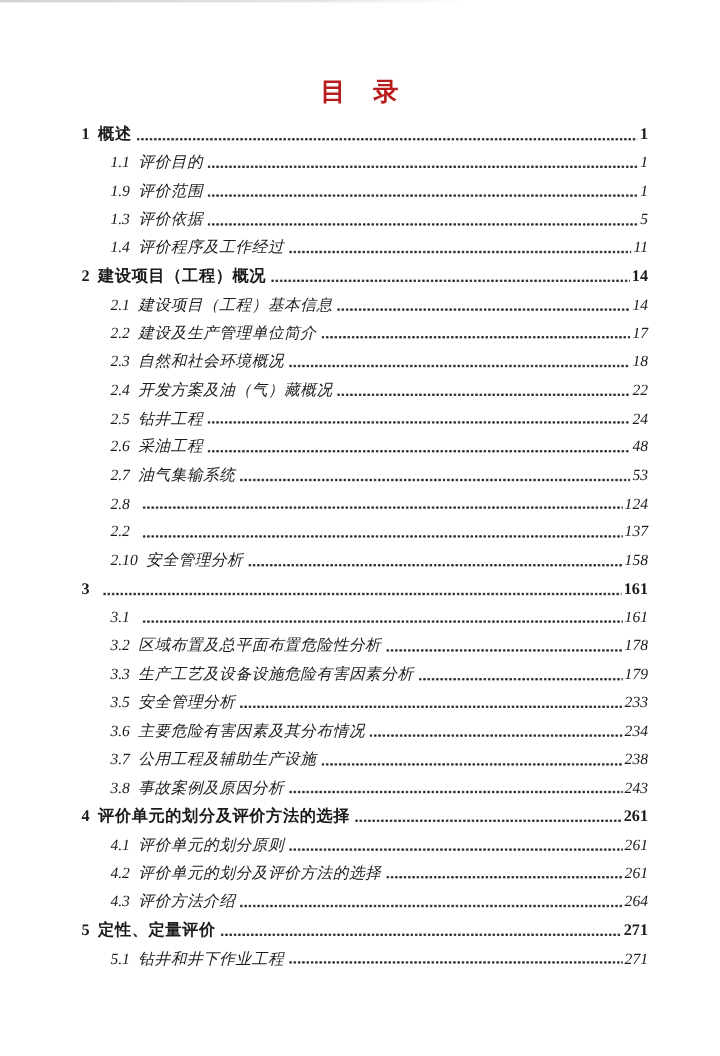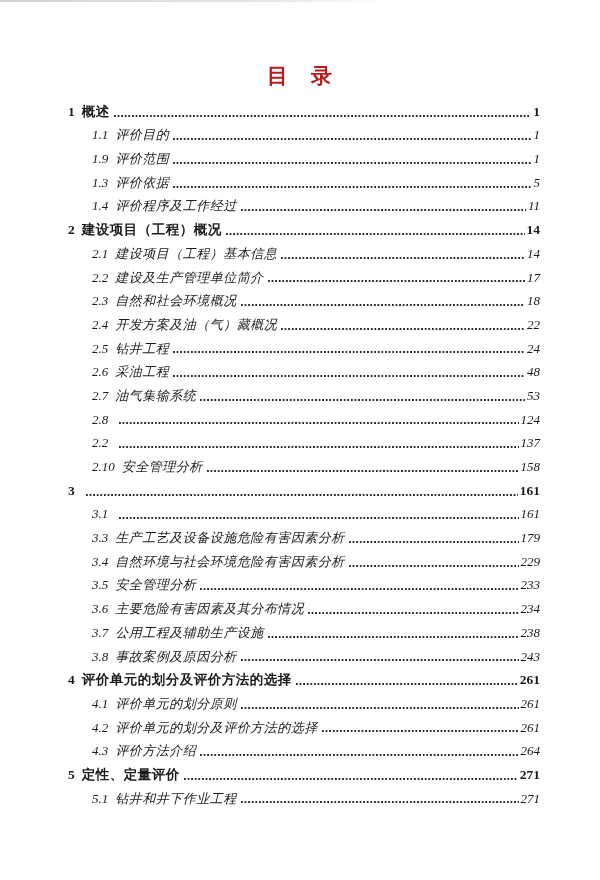--- a/index.html
+++ b/index.html
@@ -156,32 +156,32 @@
       <span class="toc-num">3</span>
       <span class="dot-leader"></span>
       <span class="toc-page">161</span>
     </div>
     <div class="toc-row level-2">
       <span class="toc-num">3.1</span>
       <span class="dot-leader"></span>
       <span class="toc-page">161</span>
     </div>
     <div class="toc-row level-2">
+      <span class="toc-num">3.2</span>
+      <span class="toc-text">区域布置及总平面布置危险性分析</span>
+      <span class="dot-leader"></span>
+      <span class="toc-page">178</span>
+    </div>
+    <div class="toc-row level-2">
       <span class="toc-num">3.3</span>
       <span class="toc-text">生产工艺及设备设施危险有害因素分析</span>
       <span class="dot-leader"></span>
       <span class="toc-page">179</span>
     </div>
     <div class="toc-row level-2">
-      <span class="toc-num">3.4</span>
-      <span class="toc-text">自然环境与社会环境危险有害因素分析</span>
-      <span class="dot-leader"></span>
-      <span class="toc-page">229</span>
-    </div>
-    <div class="toc-row level-2">
       <span class="toc-num">3.5</span>
       <span class="toc-text">安全管理分析</span>
       <span class="dot-leader"></span>
       <span class="toc-page">233</span>
     </div>
     <div class="toc-row level-2">
       <span class="toc-num">3.6</span>
       <span class="toc-text">主要危险有害因素及其分布情况</span>
       <span class="dot-leader"></span>
       <span class="toc-page">234</span>

